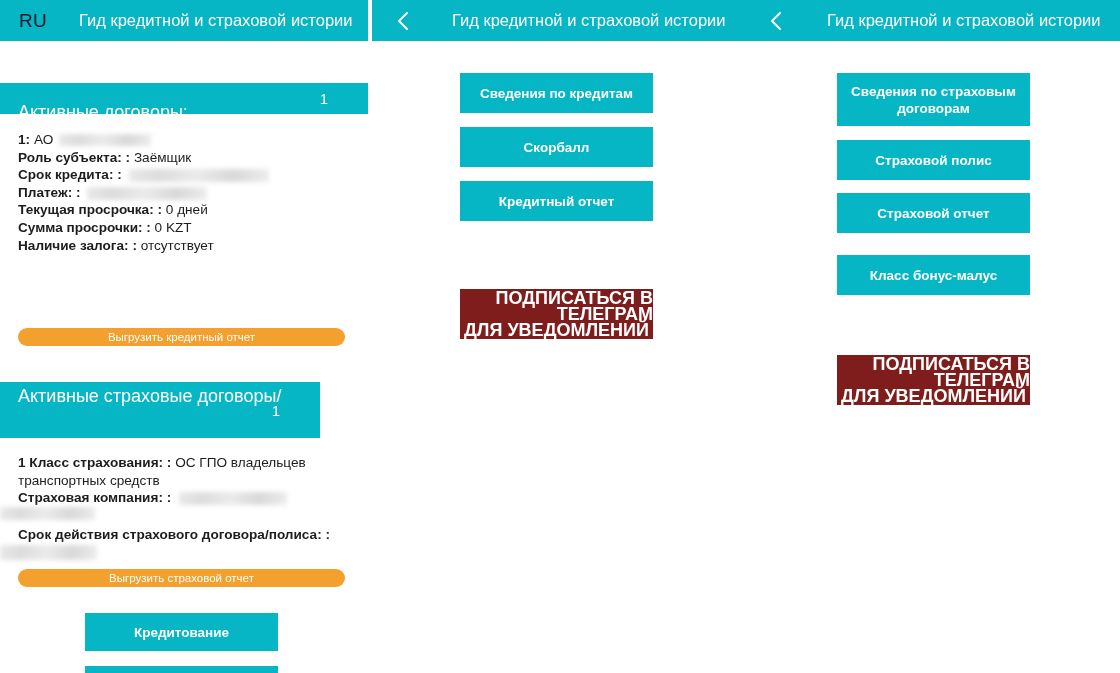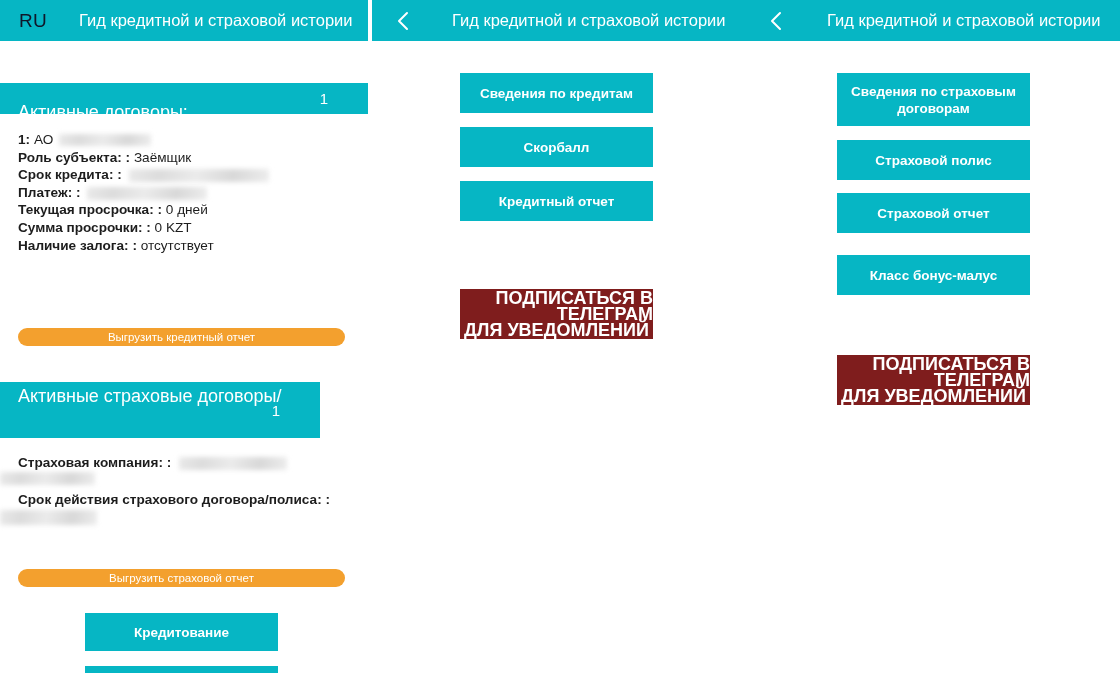--- a/index.html
+++ b/index.html
@@ -232,20 +232,24 @@
 
     <div class="card-head two-line abs" style="top:341px; left:0; width:320px;">
       <div style="padding-left:18px;">
         <div class="ch-title" style="padding-left:0;">Активные страховые договоры/</div>
         <div class="ch-title" style="padding-left:0;">полисы:</div>
       </div>
       <span class="ch-count">1</span>
     </div>
 
     <div class="card-body abs" style="top:396px; left:0; width:352px; padding-top:17px;">
+      <div class="kv">
+        <b>1 Класс страхования: :</b>
+        <span>ОС ГПО владельцев транспортных средств</span>
+      </div>
       <div class="kv" style="margin-top:0px;">
         <b>Страховая компания: :</b>
         <span class="redact" style="width:108px;height:13px;margin-left:4px;"></span>
       </div>
       <div style="height:19px; position:relative;">
         <span class="redact block" style="left:-18px;top:0px;width:95px;height:13px;"></span>
       </div>
       <div class="kv">
         <b>Срок действия страхового договора/полиса: :</b>
       </div>

